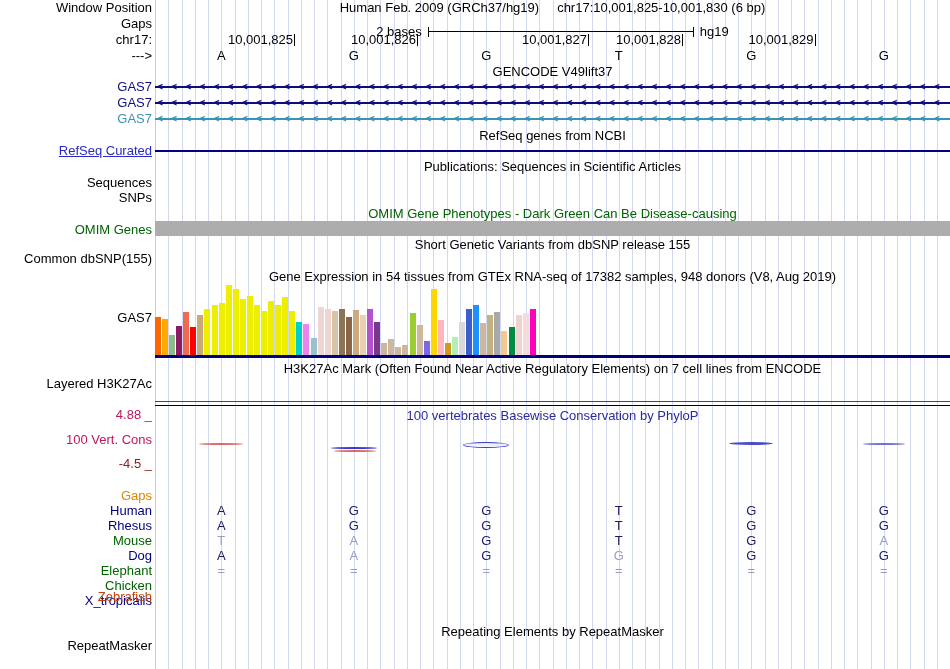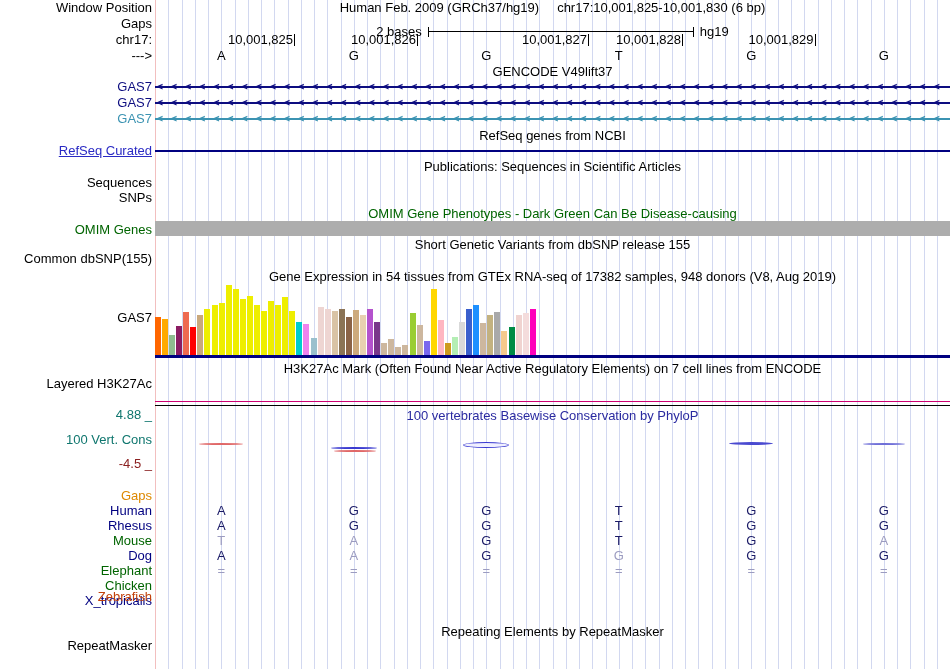--- a/index.html
+++ b/index.html
@@ -23,21 +23,21 @@
           letter-spacing:8.1px;white-space:nowrap;}
   .hline{position:absolute;left:155px;width:795px;}
   #refseq-line{top:150px;height:2px;background:#000080;}
   #omim-bar{top:221px;height:15px;background:#ADADAD;}
   #gtex-baseline{top:355px;height:3px;background:#000080;}
   #h3k-baseline{top:401px;height:1px;background:#CE0071;}
   #sep-line{top:405px;height:1px;background:#000000;}
   .gbar{position:absolute;width:6px;}
   .cmark{position:absolute;}
   .c-green{color:#006400;} .c-blue{color:#2A2AC4;text-decoration:underline;} .c-navy{color:#2A2AA0;}
-  .c-darknavy{color:#0f766e;} .c-orange{color:#DD8800;} .c-maroon{color:#8B2020;}
+  .c-darknavy{color:#be185d;} .c-orange{color:#DD8800;} .c-maroon{color:#8B2020;}
 </style>
 </head>
 <body>
 
 <div id="screen">
   <div id="gridlines">
       <div class="grid" style="left: 168.25px;"></div>
       <div class="grid" style="left: 181.5px;"></div>
       <div class="grid" style="left: 194.75px;"></div>
       <div class="grid" style="left: 208px;"></div>

